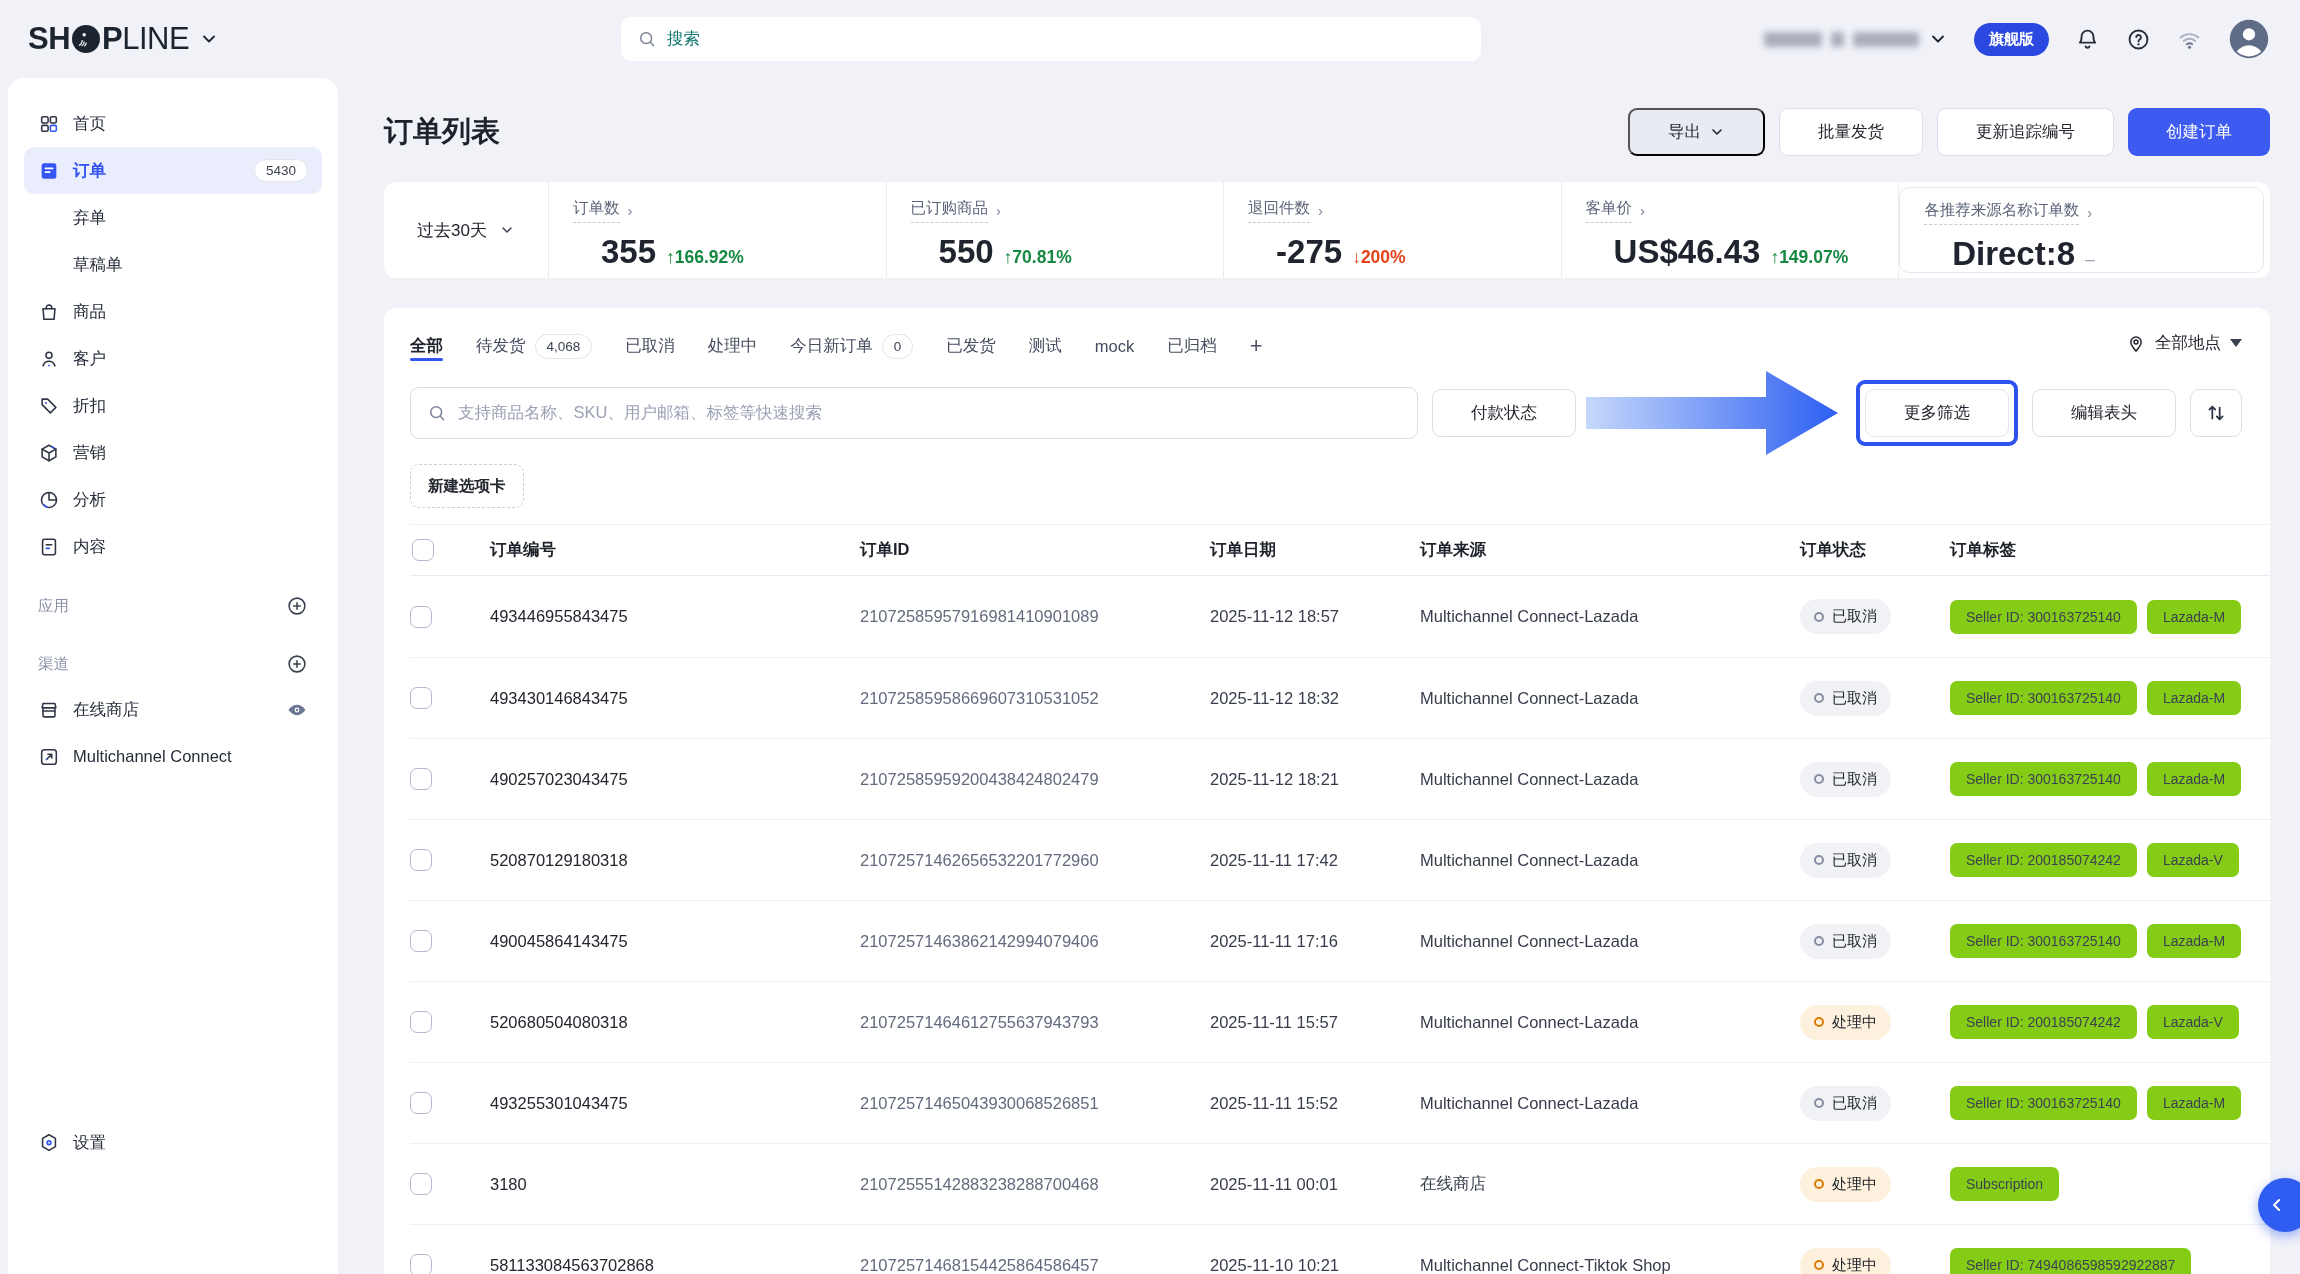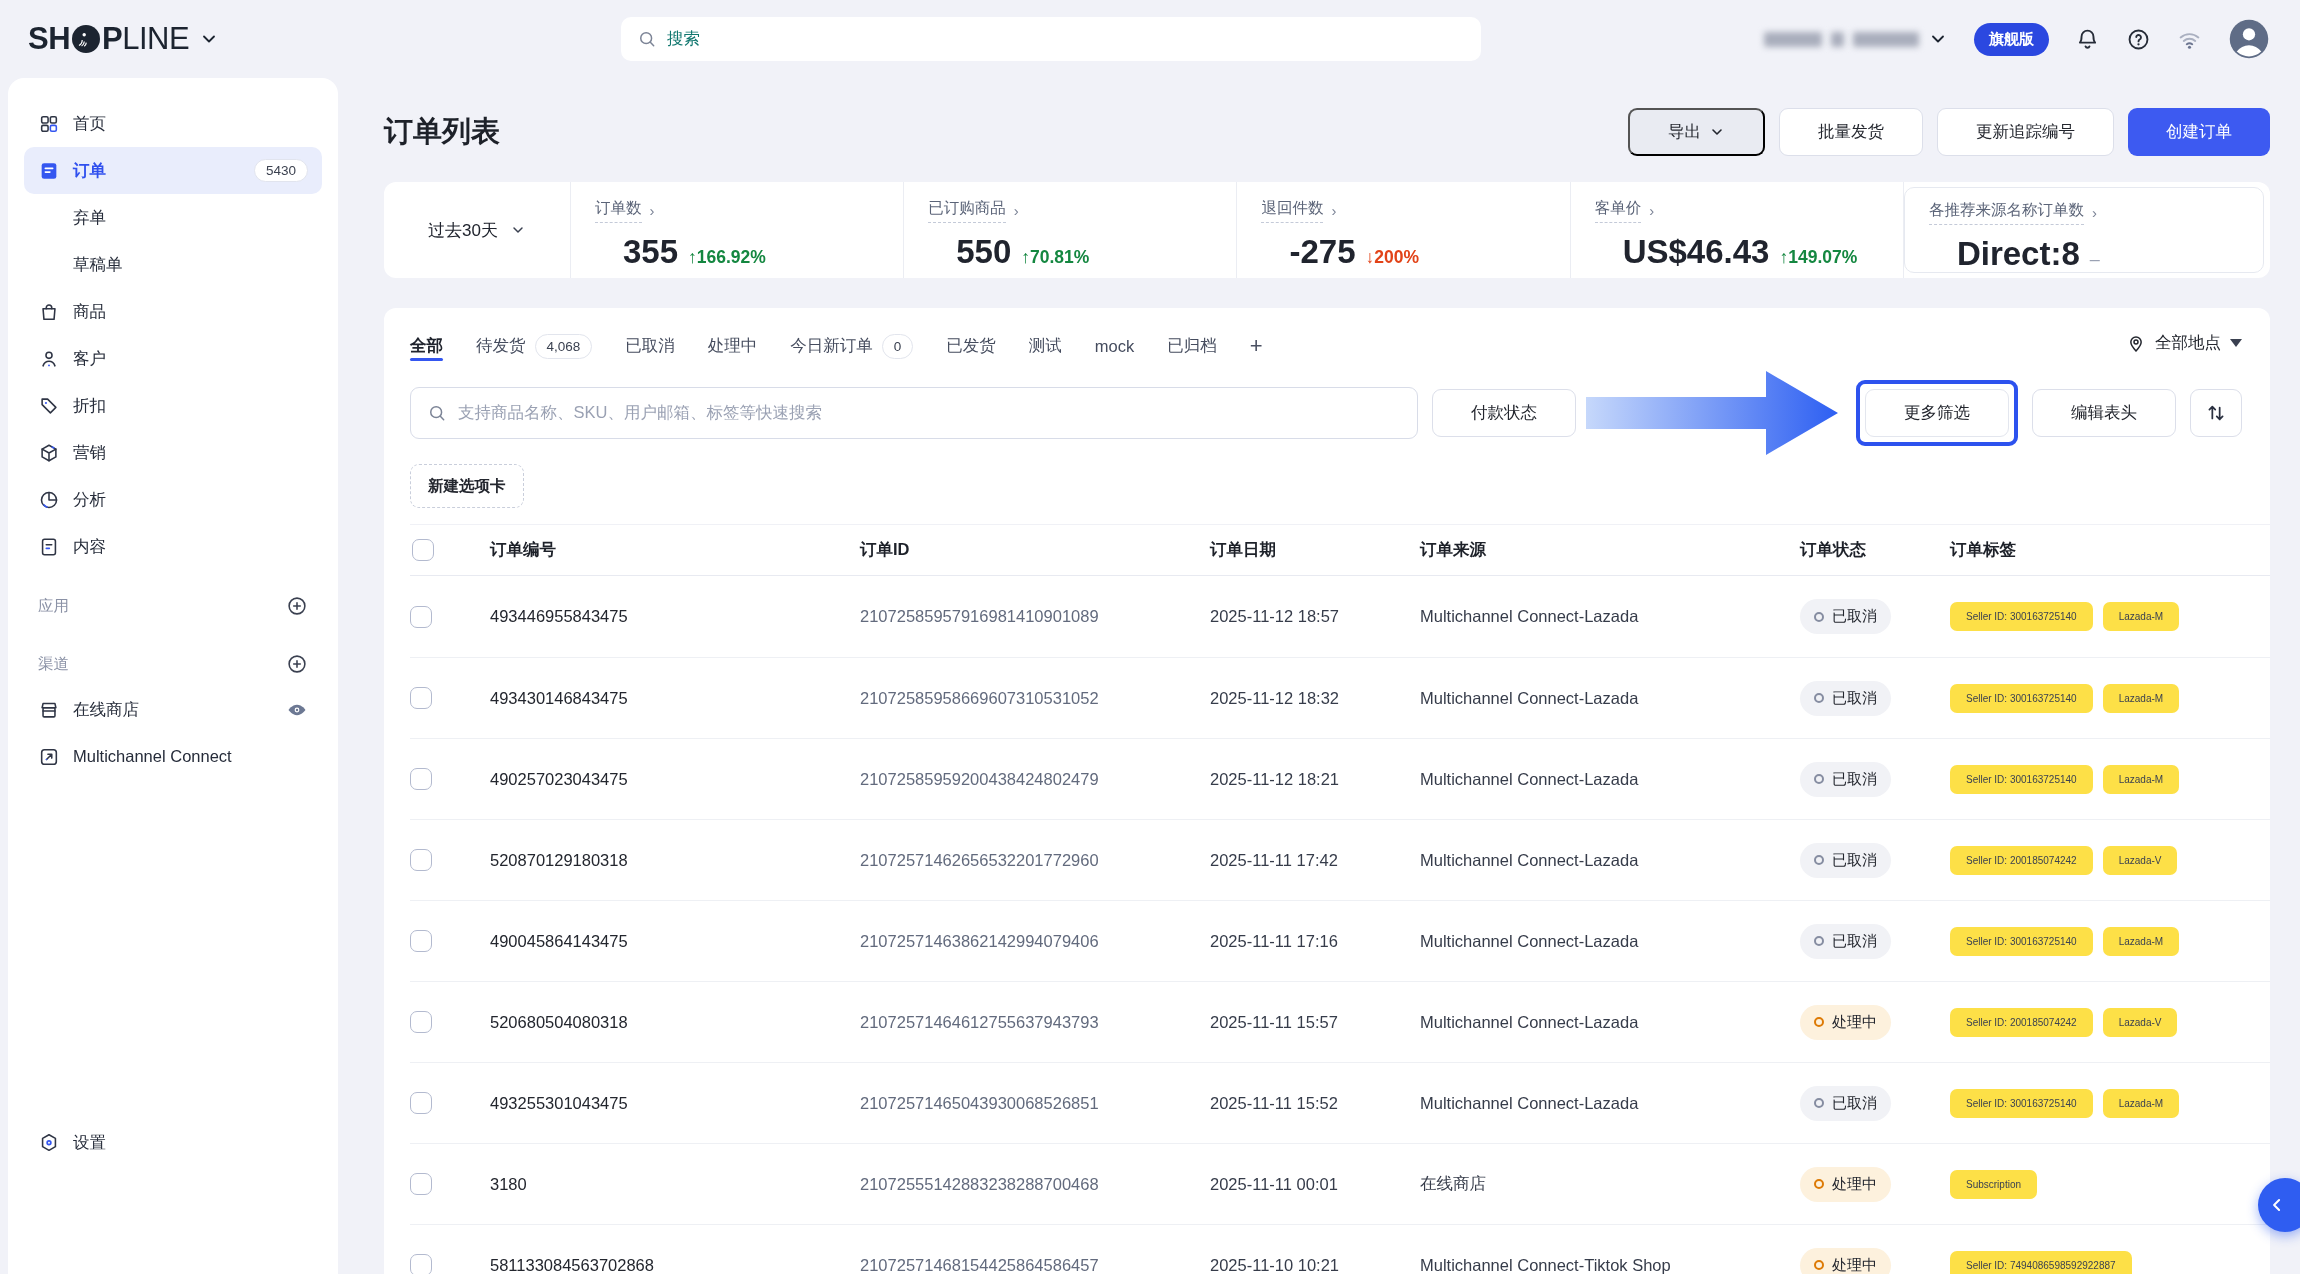--- a/index.html
+++ b/index.html
@@ -47,21 +47,21 @@
   .page-title { font-size:29px; font-weight:700; color:#1d2129; }
   .actions { display:flex; gap:14px; }
   .btn { display:inline-flex; align-items:center; gap:8px; height:48px; padding:0 38px; border-radius:9px; font-size:16.5px; font-weight:500; color:#23262e; cursor:pointer; white-space:nowrap; }
   .btn-soft { background:#e9ebf2; }
   .btn-ghost { background:#fff; border:1px solid #dcdfea; }
   .btn-primary { background:#3d5af1; color:#fff; border:none; }
   .btn .chev { width:16px; height:16px; color:#23262e; }
 
   
   .stats-card { margin-top:26px; background:#fff; border-radius:12px; height:96px; display:flex; align-items:stretch; overflow:hidden; }
-  .period { width:187px; flex:0 0 auto; display:flex; align-items:center; justify-content:center; gap:12px; font-size:17px; border-right:1px solid #ebedf3; cursor:pointer; }
+  .period { width:165px; flex:0 0 auto; display:flex; align-items:center; justify-content:center; gap:12px; font-size:17px; border-right:1px solid #ebedf3; cursor:pointer; }
   .period .chev { width:16px; height:16px; color:#3a4050; }
   .stat { flex:1.15; padding:16px 10px 0 24px; border-right:1px solid #ebedf3; cursor:pointer; }
   .stat:last-child { border-right:none; flex:1.25; border:1px solid #e6e9f0; border-radius:10px; margin:5px 6px 5px 0; padding-top:12px; }
   .stat-label { display:inline-flex; align-items:center; gap:8px; font-size:15.5px; color:#5b6478; }
   .stat-label .lbl { border-bottom:1px dashed #c4cad8; padding-bottom:3px; }
   .stat-label .gt { color:#7b8396; font-size:15px; }
   .stat-vrow { margin-top:10px; display:flex; align-items:baseline; gap:10px; }
   .stat-val { font-size:33px; font-weight:700; color:#20242e;margin-left:28px; }
   .delta { font-size:17.5px; font-weight:600; }
   .delta.up { color:#148740; }
@@ -103,21 +103,21 @@
   .c-no { font-size:16.5px; color:#23262e; }
   .c-id { font-size:16.5px; color:#626a7d; }
   .c-date, .c-src { font-size:16.5px; color:#363c4a; }
   .badge { display:inline-flex; align-items:center; gap:8px; border-radius:999px; padding:8px 14px; font-size:15px; color:#23262e; }
   .badge .ring { width:10px; height:10px; border-radius:50%; flex:0 0 auto; }
   .badge.gray { background:#f1f2f6; }
   .badge.gray .ring { border:2.5px solid #868da1; }
   .badge.amber { background:#fdf1dd; }
   .badge.amber .ring { border:2.5px solid #dd7a05; }
   .c-tags { display:flex; gap:10px; white-space:nowrap; }
-  .tag { background:#fde047; border-radius:7px; padding:9px 16px; font-size:10px; color:#3c4250; }
+  .tag { background:#84cc16; border-radius:7px; padding:9px 16px; font-size:14px; color:#3c4250; }
 
   .fab { position:absolute; left:2258px; top:1178px; width:54px; height:54px; border-radius:50%; background:#2f5df1; box-shadow:0 4px 12px rgba(47,93,241,.45); display:flex; align-items:center; padding-left:9px; cursor:pointer; z-index:5; }
   .fab svg { width:20px; height:20px; }
 </style>
 </head>
 <body>
 
 <div class="app">
 
   <header class="hdr">

